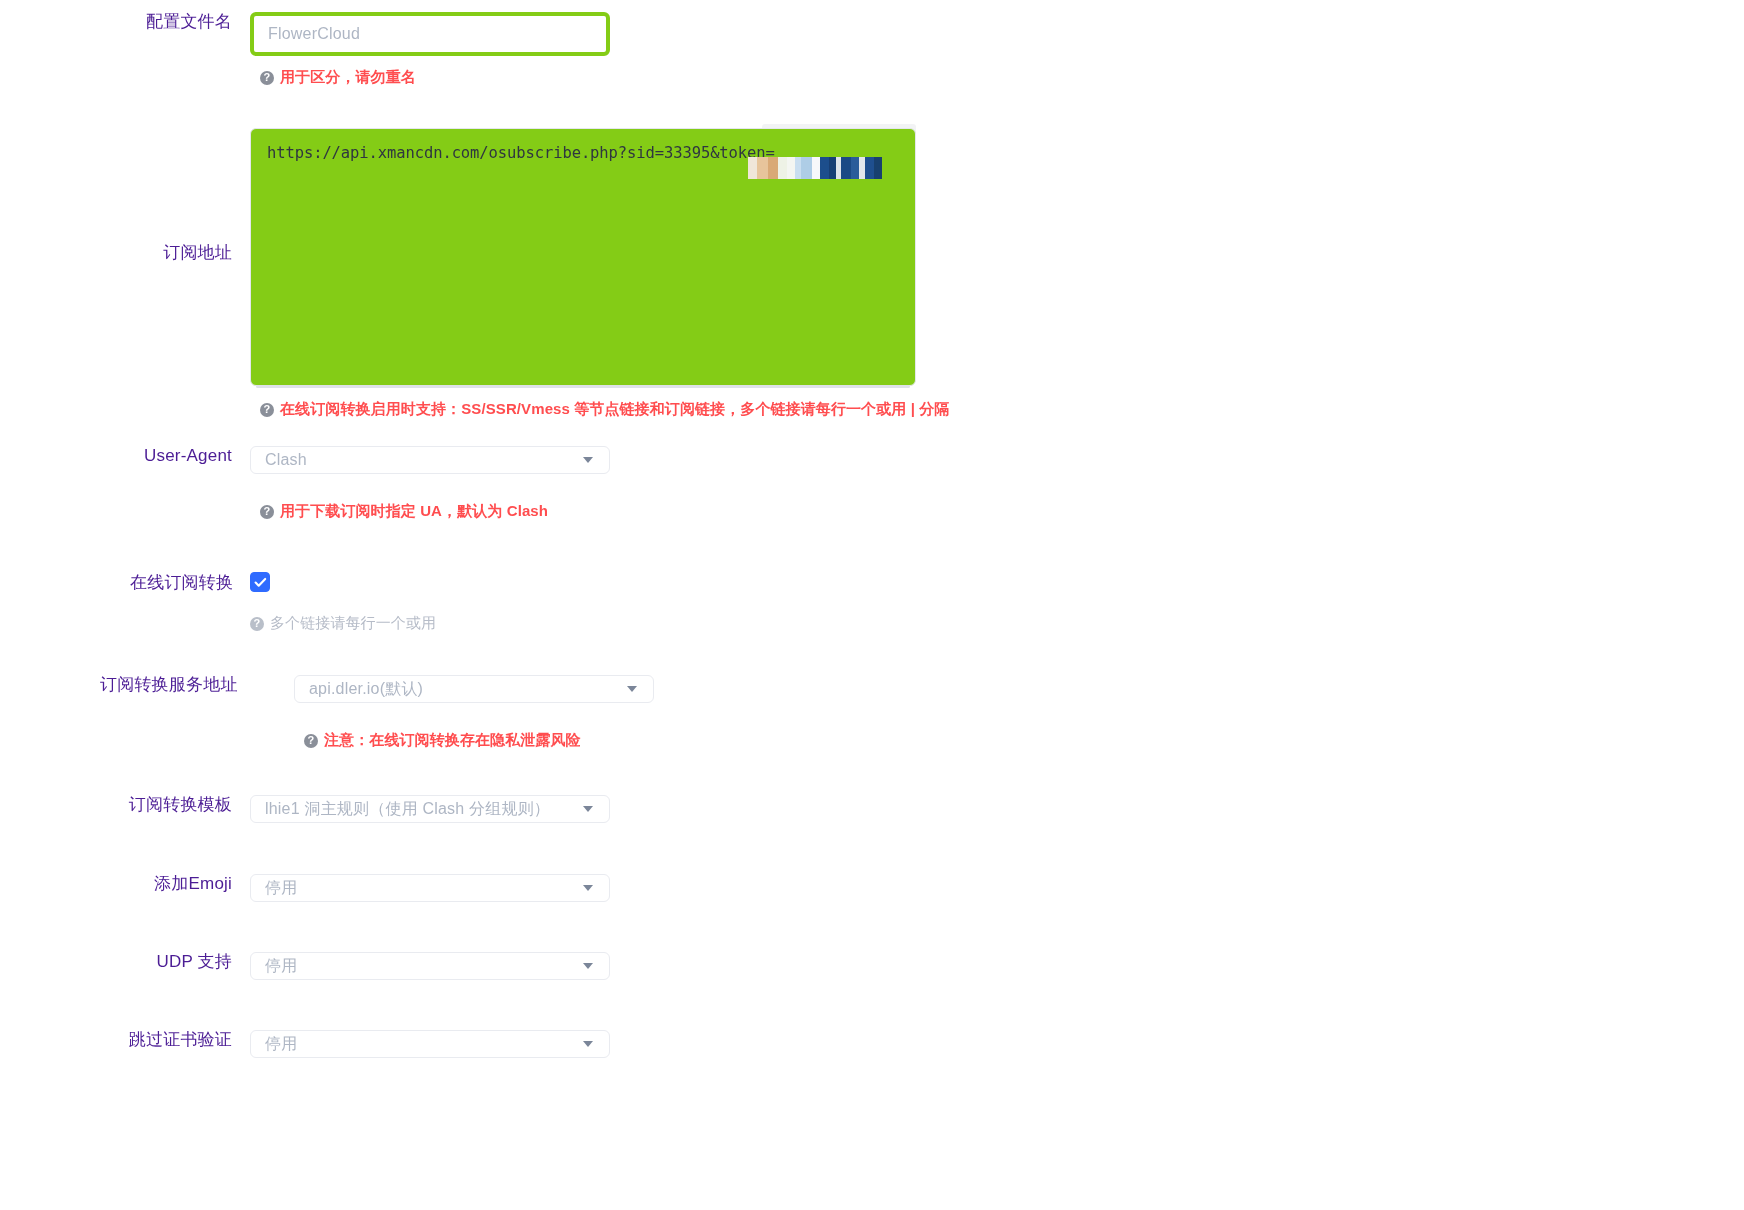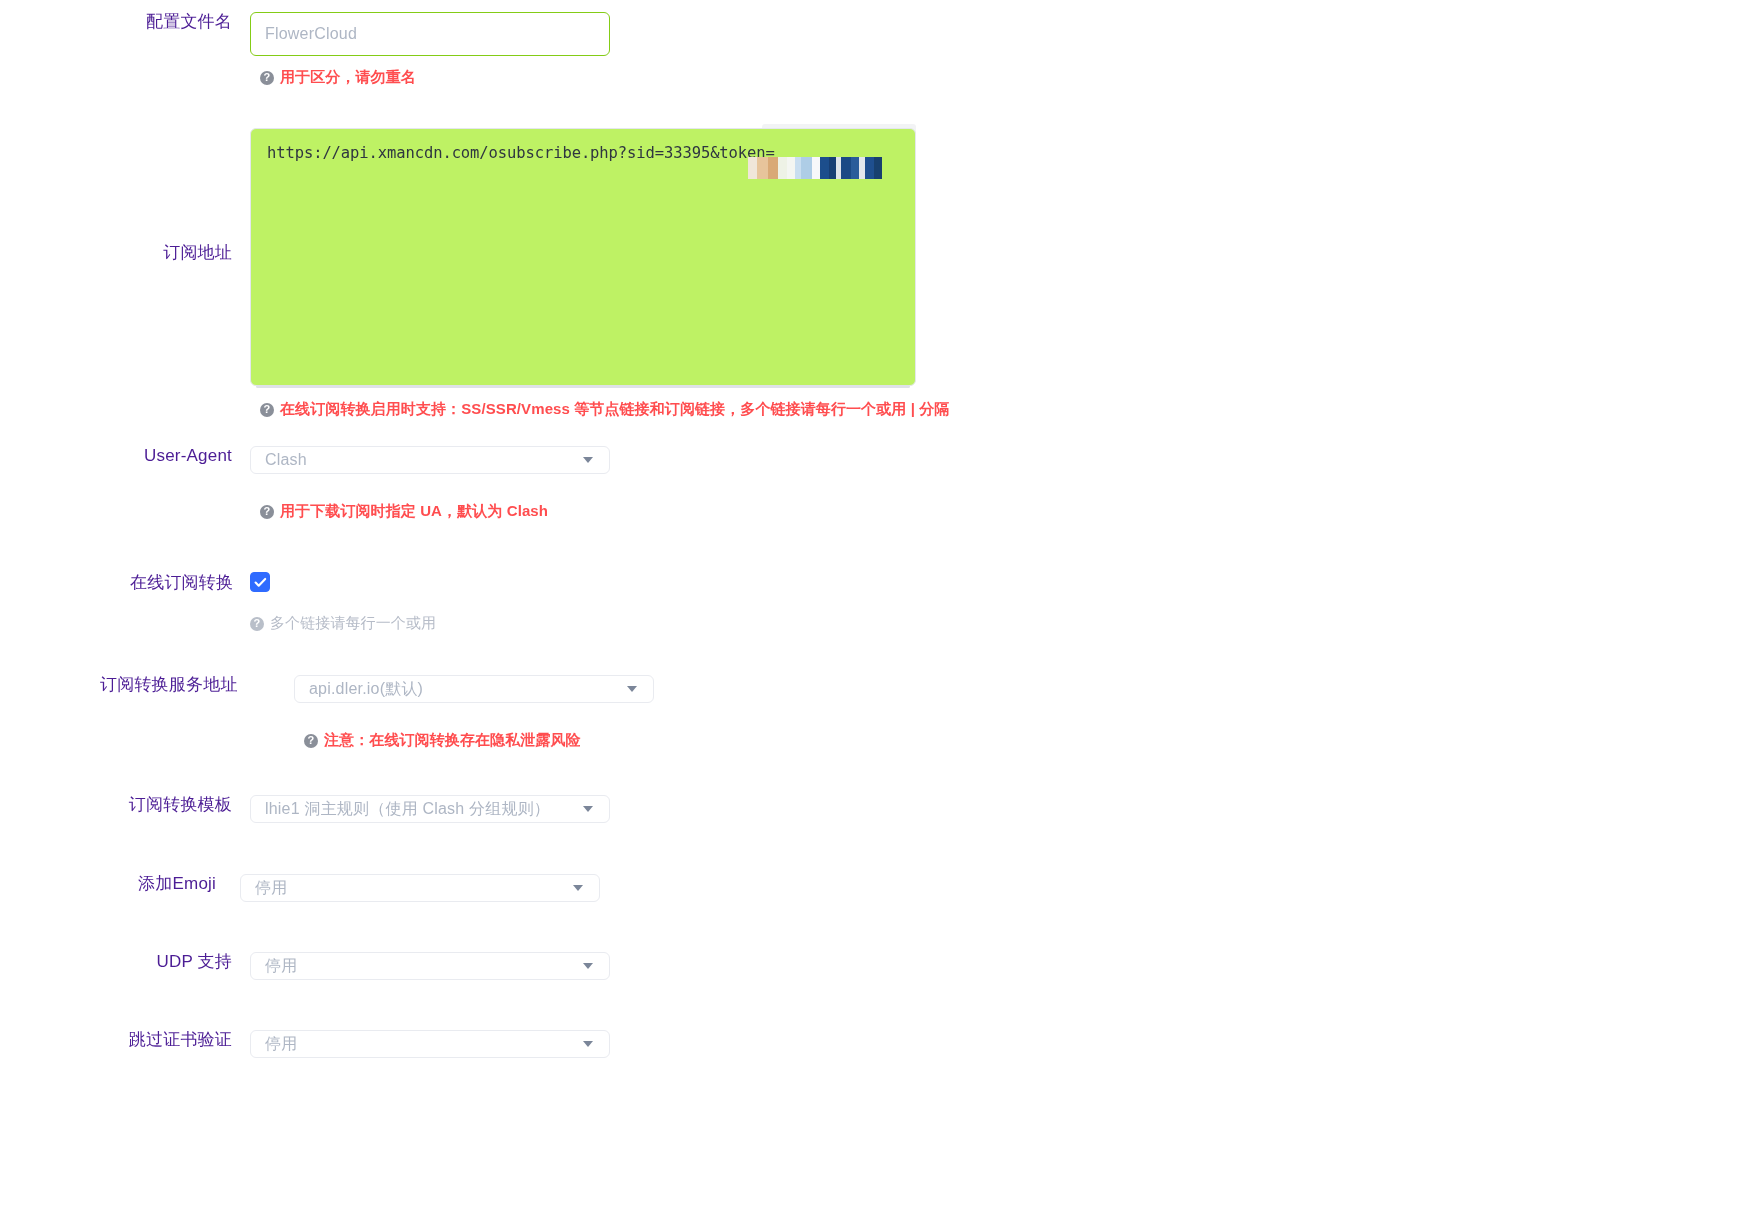--- a/index.html
+++ b/index.html
@@ -46,21 +46,21 @@
   }
   .field {
     position: relative;
   }
 
   
   .input-box {
     width: 360px;
     height: 44px;
     box-sizing: border-box;
-    border: 1px solid #84cc16;
+    border: 4px solid #84cc16;
     border-radius: 6px;
     background: #ffffff;
     display: flex;
     align-items: center;
     padding: 0 14px;
     font-size: 16px;
     color: #a8b1c2;
     box-shadow: 0 0 0 0 rgba(0,0,0,0);
   }
   .input-box .val {
@@ -107,21 +107,21 @@
   }
   .textarea-box {
     position: absolute;
     left: 0;
     top: 0;
     width: 666px;
     height: 258px;
     box-sizing: border-box;
     border: 1px solid #e4e7ed;
     border-radius: 6px;
-    background: #bef264;
+    background: #84cc16;
     padding: 14px 16px;
     overflow: hidden;
   }
   .textarea-text {
     font-family: "DejaVu Sans Mono", "Liberation Mono", monospace;
     font-size: 15.5px;
     color: #2f3640;
     white-space: pre;
     letter-spacing: -0.1px;
     line-height: 1.4;
@@ -324,21 +324,21 @@
   <div class="row" style="left:100px; top:795px;">
     <div class="label label-wide">订阅转换模板</div>
     <div class="field">
       <div class="select-box">
         <span class="val">lhie1 洞主规则（使用 Clash 分组规则）</span>
         <span class="caret"></span>
       </div>
     </div>
   </div>
 
-  <div class="row" style="left:84px; top:874px;gap:6px;">
+  <div class="row" style="left:100px; top:874px;">
     <div class="label label-wide">添加Emoji</div>
     <div class="field">
       <div class="select-box">
         <span class="val">停用</span>
         <span class="caret"></span>
       </div>
     </div>
   </div>
 
   <div class="row" style="left:100px; top:952px;">

